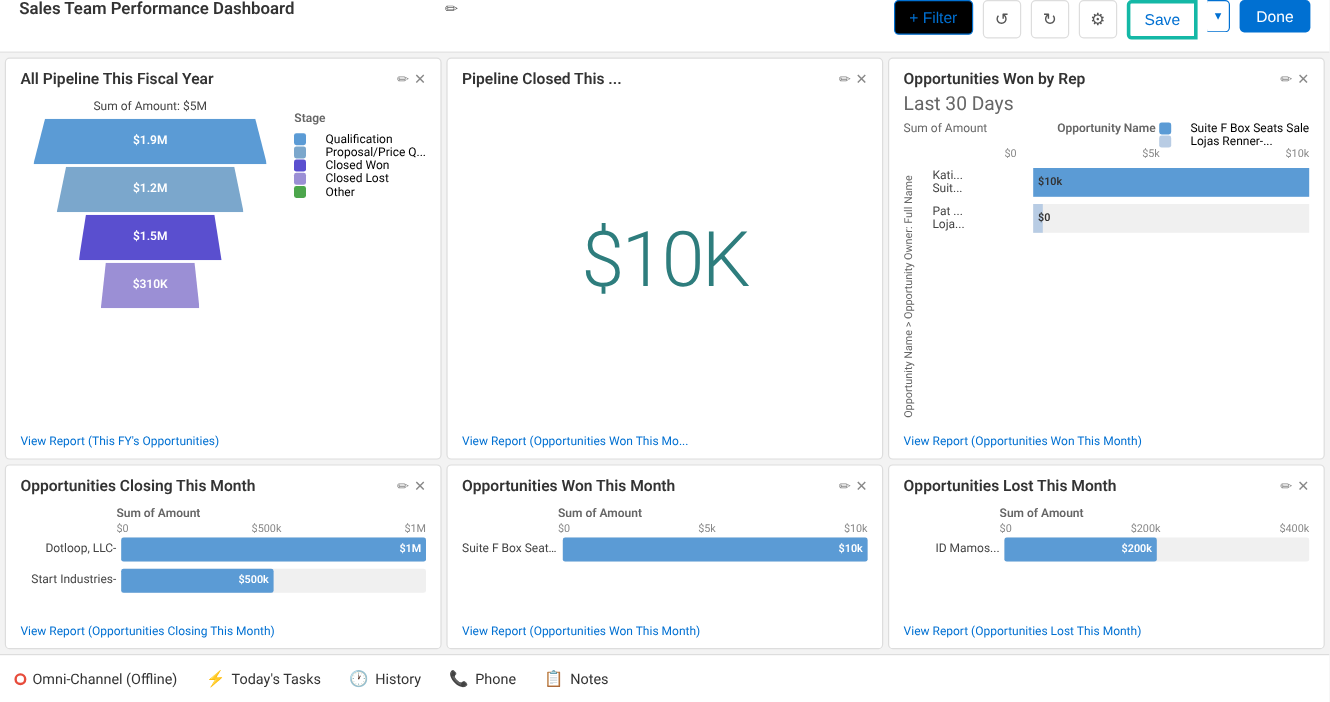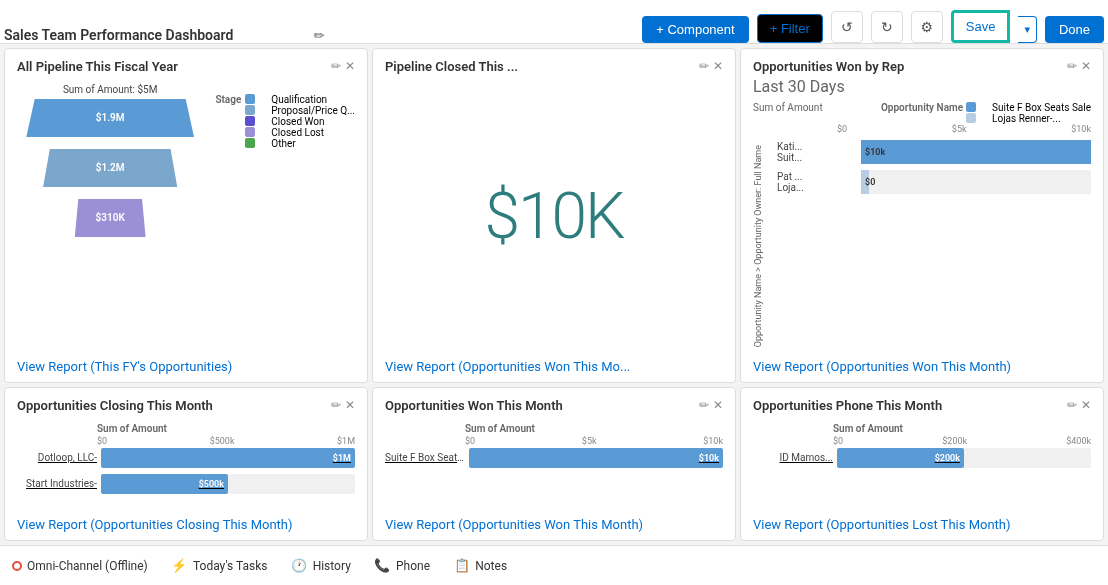--- a/index.html
+++ b/index.html
@@ -8,24 +8,24 @@
       font-size: 12px;
       background: #f3f3f3;
       width: 1108px;
       height: 585px;
       overflow: hidden;
     }
 
     
     .header {
       display: flex;
-      align-items: flex-end;
+      align-items: flex-start;
       background: #fff;
       border-bottom: 1px solid #ddd;
-      padding: 0 4px;
+      padding: 0 16px;
       height: 44px;
       gap: 8px;
     }
     .header-title {
       font-size: 14px;
       font-weight: 600;
       color: #333;
       flex: 1;
     }
     .header-edit-icon {
@@ -147,21 +147,21 @@
       color: #888;
       cursor: pointer;
       font-size: 12px;
     }
     .widget-footer {
       margin-top: auto;
       padding-top: 6px;
     }
     .view-report {
       color: #0070d2;
-      font-size: 13px;
+      font-size: 10px;
       cursor: pointer;
       text-decoration: none;
     }
 
     
     .funnel-container {
       display: flex;
       gap: 12px;
       flex: 1;
       align-items: flex-start;
@@ -184,21 +184,21 @@
       display: flex;
       align-items: center;
       justify-content: center;
       color: #fff;
       font-size: 10px;
       font-weight: 600;
       clip-path: polygon(5% 0%, 95% 0%, 100% 100%, 0% 100%);
     }
     .funnel-legend {
       display: flex;
-      flex-direction: row;
+      flex-direction: column;
       gap: 4px;
       font-size: 10px;
       padding-top: 10px;
     }
     .legend-item {
       display: flex;
       align-items: center;
       gap: 16px;
       white-space: nowrap;
     }
@@ -240,21 +240,20 @@
       font-size: 9px;
       color: #888;
       margin-bottom: 2px;
       padding-left: 80px;
     }
     .bar-row {
       display: flex;
       align-items: center;
       margin-bottom: 6px;
       gap: 4px;
-      text-decoration: underline;
     }
     .bar-label {
       font-size: 10px;
       color: #444;
       width: 80px;
       text-align: right;
       flex-shrink: 0;
       overflow: hidden;
       text-overflow: ellipsis;
       white-space: nowrap;
@@ -388,21 +387,20 @@
       display: inline-block;
     }
   </style>
 </head>
 <body>
 
 <div class="header">
   <span class="header-title">Sales Team Performance Dashboard</span>
   <span class="header-edit-icon">✏</span>
   <div style="flex:1"></div>
-  <button class="btn-component">+ Component</button>
   <button class="btn-filter">+ Filter</button>
   <div class="btn-icon">
     <span>↺</span>
   </div>
   <div class="btn-icon">
     <span>↻</span>
   </div>
   <div class="btn-icon">
     <span>⚙</span>
   </div>
@@ -418,23 +416,24 @@
       <span class="widget-title">All Pipeline This Fiscal Year</span>
       <div class="widget-actions">
         <span class="widget-action-icon">✏</span>
         <span class="widget-action-icon">✕</span>
       </div>
     </div>
     <div class="funnel-container">
       <div class="funnel-chart">
         <div class="funnel-label-top">Sum of Amount: $5M</div>
 
-        <div id="funnel-segments" style="width:100%;display:flex;flex-direction:column;align-items:center;gap:12px;">
+        <div id="funnel-segments" style="width:100%;display:flex;flex-direction:column;align-items:center;gap:2px;">
             <div class="funnel-segment" style="width: 90%; height: 38px; background: rgb(91, 155, 213);">$1.9M</div>
             <div class="funnel-segment" style="width: 72%; height: 38px; background: rgb(123, 167, 204);">$1.2M</div>
+            <div class="funnel-segment" style="width: 55%; height: 38px; background: rgb(90, 79, 207);">$1.5M</div>
             <div class="funnel-segment" style="width: 38%; height: 38px; background: rgb(155, 143, 213);">$310K</div>
           </div>
       </div>
       <div class="funnel-legend">
         <div class="legend-label-title">Stage</div>
         <div id="funnel-legend-items">
             <div class="legend-item">
               <span class="legend-dot" style="background:#5b9bd5"></span>
               <span>Qualification</span>
             </div>
@@ -597,21 +596,21 @@
     </div>
         </div>
     </div>
     <div class="widget-footer">
       <a class="view-report">View Report (Opportunities Won This Month)</a>
     </div>
   </div>
 
   <div class="widget">
     <div class="widget-header">
-      <span class="widget-title">Opportunities Phone This Month</span>
+      <span class="widget-title">Opportunities Lost This Month</span>
       <div class="widget-actions">
         <span class="widget-action-icon">✏</span>
         <span class="widget-action-icon">✕</span>
       </div>
     </div>
     <div class="bar-chart-container">
       <div style="font-size: 10px; color: rgb(102, 102, 102); margin-bottom: 2px; padding-left: 80px; font-weight: 600;">Sum of Amount</div>
         <div class="bar-chart-axis" id="lost-axis">
           <span>$0</span>
           <span>$200k</span>

